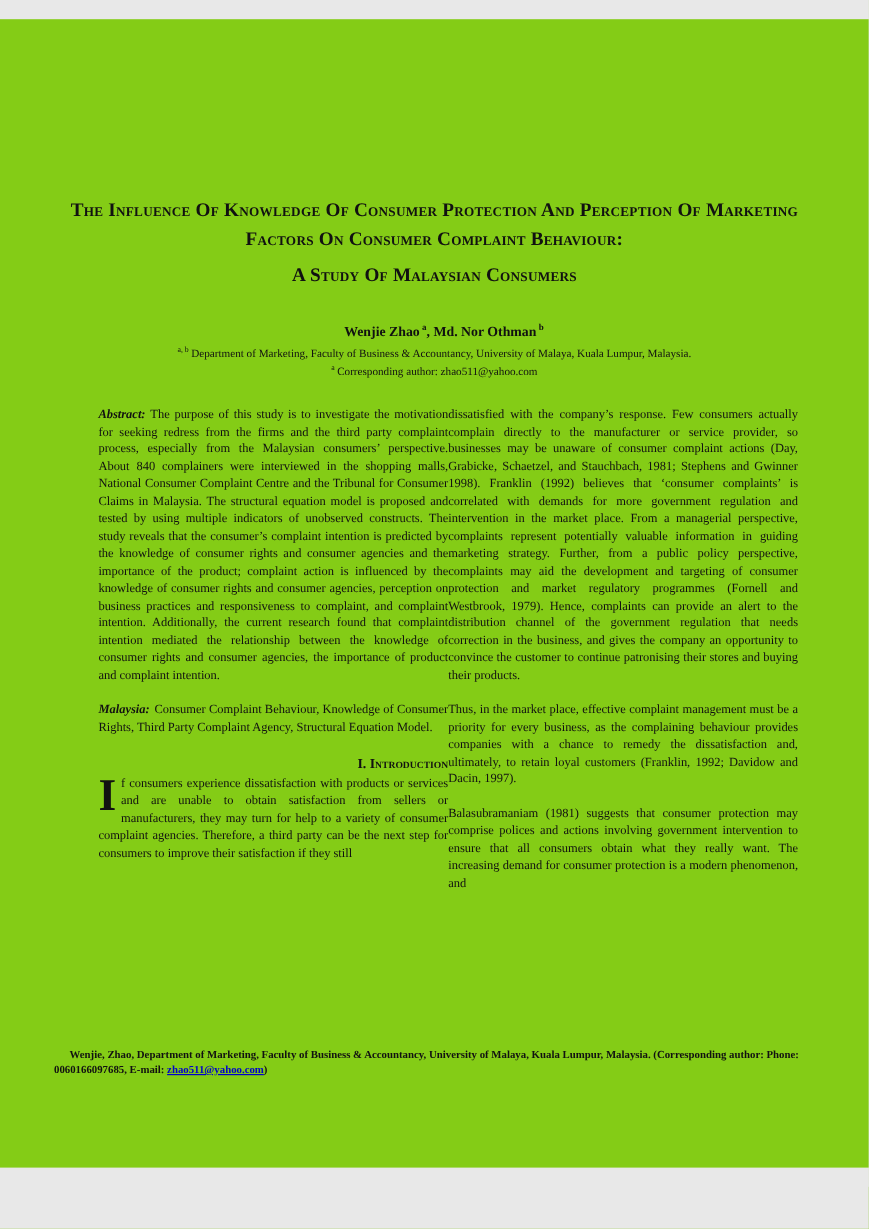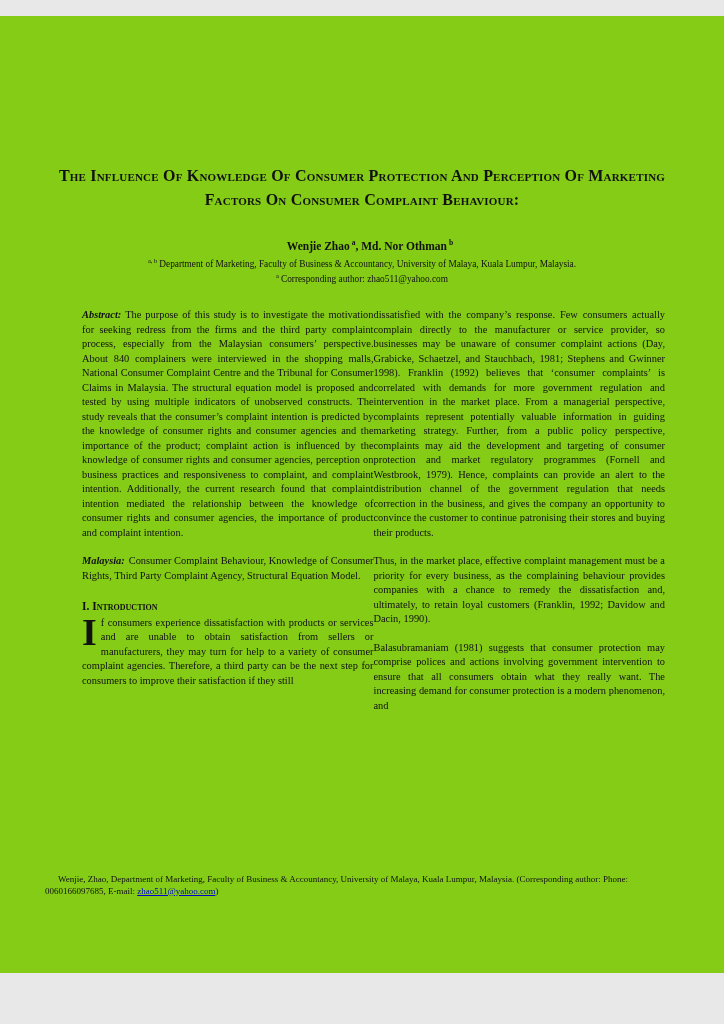--- a/index.html
+++ b/index.html
@@ -62,21 +62,21 @@
     padding: 0 59px 0 82px;
     margin-top: 22px;
     font-size: 10.4px;
     line-height: 14.5px;
     text-align: justify;
   }
   .col { flex: 1; min-width: 0; }
   .col p { margin: 0 0 14px; }
   .bi { font-weight: bold; font-style: italic; margin-right: 4px; }
   .section-heading {
-    text-align: left;
+    text-align: right;
     font-weight: bold;
     font-variant: small-caps;
     font-size: 11.5px;
     margin: 16px 0 2px !important;
   }
   .dropcap {
     float: left;
     font-size: 38px;
     line-height: 29px;
     font-weight: bold;
@@ -84,50 +84,51 @@
   }
   .footnotes {
     position: absolute;
     left: 45px;
     right: 34px;
     top: 858px;
     font-size: 9px;
     line-height: 11.8px;
     text-align: left;
   }
-  .footnotes p { margin: 0 0 10px; text-indent: 13px; }
+  .footnotes p { margin: 0 0 10px; text-indent: 13px; font-weight: bold; }
   .email-link { color: #0000cc; text-decoration: underline; cursor: pointer; }
 </style>
 </head>
 <body>
 
 <div class="page">
 
   <div class="title-block">
     <h1 class="paper-title">The Influence Of Knowledge Of Consumer Protection And Perception Of Marketing Factors On Consumer Complaint Behaviour:</h1>
+    <h2 class="paper-subtitle">A Study Of Malaysian Consumers</h2>
   </div>
 
   <p class="authors-line"><span>Wenjie Zhao</span><sup>a</sup><span>, </span><span>Md. Nor Othman</span><sup>b</sup></p>
 
   <div class="affil-block">
     <div><sup>a, b</sup><span>Department of Marketing, Faculty of Business &amp; Accountancy, University of Malaya, Kuala Lumpur, Malaysia.</span></div>
     <div><sup>a</sup><span>Corresponding author: zhao511@yahoo.com</span></div>
   </div>
 
 
   <div class="body-columns">
     <div class="col">
       <p><span class="bi">Abstract:</span><span>The purpose of this study is to investigate the motivation for seeking redress from the firms and the third party complaint process, especially from the Malaysian consumers’ perspective. About 840 complainers were interviewed in the shopping malls, National Consumer Complaint Centre and the Tribunal for Consumer Claims in Malaysia. The structural equation model is proposed and tested by using multiple indicators of unobserved constructs. The study reveals that the consumer’s complaint intention is predicted by the knowledge of consumer rights and consumer agencies and the importance of the product; complaint action is influenced by the knowledge of consumer rights and consumer agencies, perception on business practices and responsiveness to complaint, and complaint intention. Additionally, the current research found that complaint intention mediated the relationship between the knowledge of consumer rights and consumer agencies, the importance of product and complaint intention.</span></p>
       <p><span class="bi">Malaysia:</span><span>Consumer Complaint Behaviour, Knowledge of Consumer Rights, Third Party Complaint Agency, Structural Equation Model.</span></p>
       <p class="section-heading">I. Introduction</p>
       <p><span class="dropcap">I</span><span>f consumers experience dissatisfaction with products or services and are unable to obtain satisfaction from sellers or manufacturers, they may turn for help to a variety of consumer complaint agencies. Therefore, a third party can be the next step for consumers to improve their satisfaction if they still</span></p>
     </div>
     <div class="col">
       <p>dissatisfied with the company’s response. Few consumers actually complain directly to the manufacturer or service provider, so businesses may be unaware of consumer complaint actions (Day, Grabicke, Schaetzel, and Stauchbach, 1981; Stephens and Gwinner 1998). Franklin (1992) believes that ‘consumer complaints’ is correlated with demands for more government regulation and intervention in the market place. From a managerial perspective, complaints represent potentially valuable information in guiding marketing strategy. Further, from a public policy perspective, complaints may aid the development and targeting of consumer protection and market regulatory programmes (Fornell and Westbrook, 1979). Hence, complaints can provide an alert to the distribution channel of the government regulation that needs correction in the business, and gives the company an opportunity to convince the customer to continue patronising their stores and buying their products.</p>
-      <p>Thus, in the market place, effective complaint management must be a priority for every business, as the complaining behaviour provides companies with a chance to remedy the dissatisfaction and, ultimately, to retain loyal customers (Franklin, 1992; Davidow and Dacin, 1990).</p>
+      <p>Thus, in the market place, effective complaint management must be a priority for every business, as the complaining behaviour provides companies with a chance to remedy the dissatisfaction and, ultimately, to retain loyal customers (Franklin, 1992; Davidow and Dacin, 1997).</p>
       <p>Balasubramaniam (1981) suggests that consumer protection may comprise polices and actions involving government intervention to ensure that all consumers obtain what they really want. The increasing demand for consumer protection is a modern phenomenon, and</p>
     </div>
   </div>
 
   <div class="footnotes">
     <p><span>Wenjie, Zhao, Department of Marketing, Faculty of Business &amp; Accountancy, University of Malaya, Kuala Lumpur, Malaysia. (Corresponding author: Phone: 0060166097685, E-mail: </span><a class="email-link">zhao511@yahoo.com</a><span>)</span></p>
   </div>
 
 </div>
 

